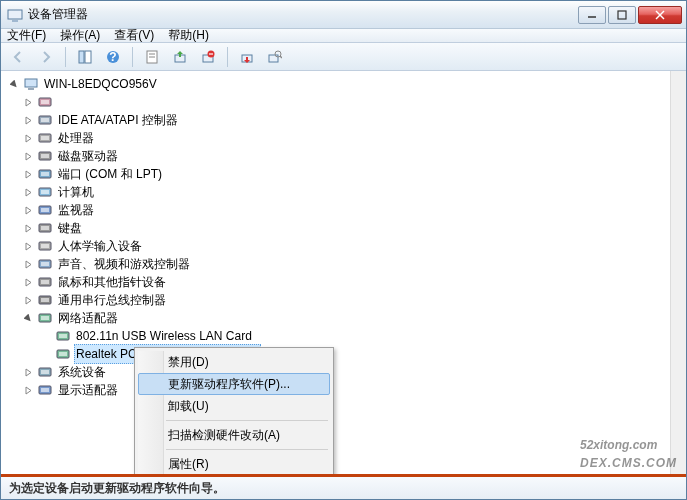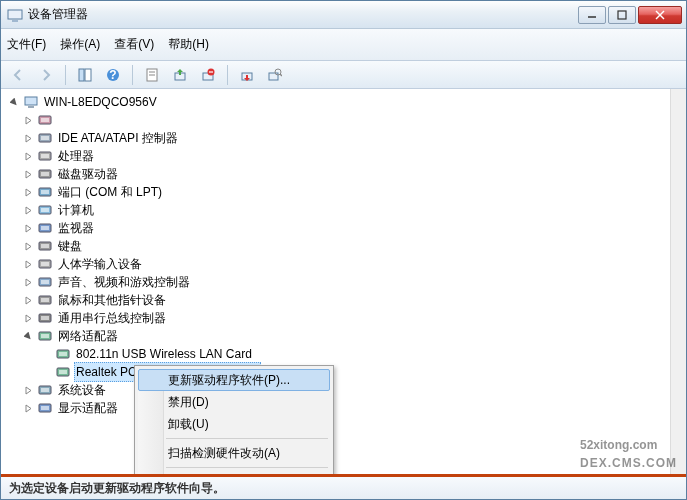--- a/index.html
+++ b/index.html
@@ -8,21 +8,21 @@
 .window { width: 687px; height: 500px; border: 1px solid #5a7fa0; display: flex; flex-direction: column; background: #fff; }
 
 .titlebar { height: 28px; background: linear-gradient(to bottom, #fdfefe 0%, #e9f0f6 40%, #d7e4f0 100%); display: flex; align-items: center; padding: 0 4px 0 6px; border-bottom: 1px solid #b8c9d9; }
 .titlebar .title-icon { width: 16px; height: 16px; margin-right: 5px; }
 .titlebar .title-text { flex: 1; color: #000; }
 .titlebar .win-btns { display: flex; gap: 0; }
 .titlebar .win-btn { width: 28px; height: 18px; border: 1px solid #8a9fb5; border-radius: 2px; margin-left: 2px; display: flex; align-items: center; justify-content: center; background: linear-gradient(to bottom, #f2f6fb, #d4e1ee); cursor: pointer; }
 .titlebar .win-btn.close { width: 44px; background: linear-gradient(to bottom, #f5a2a0 0%, #e66360 45%, #cf3a33 55%, #c52d25 100%); border-color: #9a2a24; color: #fff; font-weight: bold; }
 .titlebar .win-btn svg { width: 10px; height: 10px; }
 
-.menubar { height: 32px; background: linear-gradient(to bottom, #f7fafd, #e7eef5); border-bottom: 1px solid #c0cede; display: flex; align-items: center; padding: 0 6px; gap: 14px; color: #000; }
+.menubar { height: 14px; background: linear-gradient(to bottom, #f7fafd, #e7eef5); border-bottom: 1px solid #c0cede; display: flex; align-items: center; padding: 0 6px; gap: 14px; color: #000; }
 .menubar span { cursor: pointer; }
 
 .toolbar { height: 28px; background: linear-gradient(to bottom, #f7fafd, #e1ebf4); border-bottom: 1px solid #c0cede; display: flex; align-items: center; padding: 0 6px; gap: 6px; }
 .toolbar .tbtn { width: 22px; height: 22px; display: flex; align-items: center; justify-content: center; border-radius: 2px; cursor: pointer; }
 .toolbar .sep { width: 1px; height: 20px; background: #b8c9d9; margin: 0 2px; }
 .toolbar .tbtn.disabled { opacity: 0.45; cursor: default; }
 
 .content { flex: 1; display: flex; border-bottom: 3px solid #c2410c; overflow: hidden; position: relative; }
 .tree-pane { flex: 1; background: #fff; overflow: auto; padding: 4px 0 4px 2px; position: relative; }
 .tree-node { display: flex; align-items: center; height: 18px; line-height: 18px; white-space: nowrap; cursor: default; }
@@ -34,21 +34,21 @@
 .children { padding-left: 18px; }
 
 .context-menu { position: absolute; background: #f2f2f2; border: 1px solid #a0a0a0; box-shadow: 2px 2px 4px rgba(0,0,0,0.25); padding: 3px; z-index: 100; width: 200px; }
 .context-menu .cm-item { height: 22px; display: flex; align-items: center; padding: 0 18px 0 30px; cursor: pointer; position: relative; }
 .context-menu .cm-item.highlight { background: #c8dff5; border: 1px solid #7fb1e3; border-radius: 2px; padding: 0 17px 0 29px; }
 .context-menu .cm-sep { height: 1px; background: #d0d0d0; margin: 3px 2px 3px 28px; }
 .context-menu .left-gutter { position: absolute; left: 3px; top: 3px; bottom: 3px; width: 26px; background: linear-gradient(to right, #f6f6f6, #ebebeb); border-right: 1px solid #dcdcdc; }
 
 .statusbar { height: 22px; background: linear-gradient(to bottom, #f7fafd, #e7eef5); display: flex; align-items: center; padding: 0 8px; color: #333; font-weight: bold; }
 
-.watermark { position: absolute; right: 10px; bottom: 30px; color: rgba(60,60,60,0.55); font-size: 26px; font-weight: bold; font-family: Georgia, serif; pointer-events: none; }
+.watermark { position: absolute; right: 10px; bottom: 30px; color: rgba(60,60,60,0.55); font-size: 26px; font-weight: bold; font-style: italic; font-family: Georgia, serif; pointer-events: none; }
 .watermark .sub { font-size: 12px; display: block; text-align: right; letter-spacing: 1px; }
 
 .scrollbar-v { position: absolute; right: 0; top: 0; bottom: 0; width: 16px; background: #f0f0f0; border-left: 1px solid #dcdcdc; }
 </style>
 </head>
 <body>
 
 <div class="window">
 
   <div class="titlebar">
@@ -395,25 +395,25 @@
             </span>
             <span class="node-label">显示适配器</span>
           </div>
         </div>
 
       <div class="scrollbar-v"></div>
     </div>
 
     <div class="context-menu" style="left:133px; top:276px;">
       <div class="left-gutter"></div>
+      <div class="cm-item">
+          <span>禁用(D)</span>
+        </div>
       <div class="cm-item highlight">
           <span>更新驱动程序软件(P)...</span>
-        </div>
-      <div class="cm-item">
-          <span>禁用(D)</span>
         </div>
       <div class="cm-item">
           <span>卸载(U)</span>
         </div>
       <div class="cm-sep"></div>
       <div class="cm-item">
           <span>扫描检测硬件改动(A)</span>
         </div>
       <div class="cm-sep"></div>
       <div class="cm-item">

